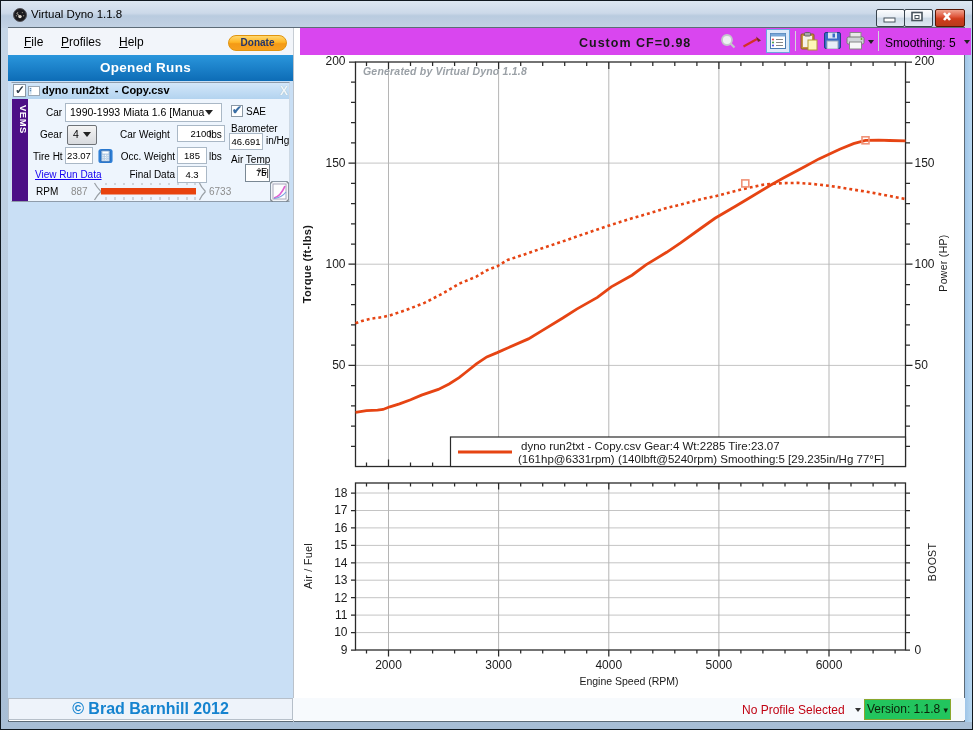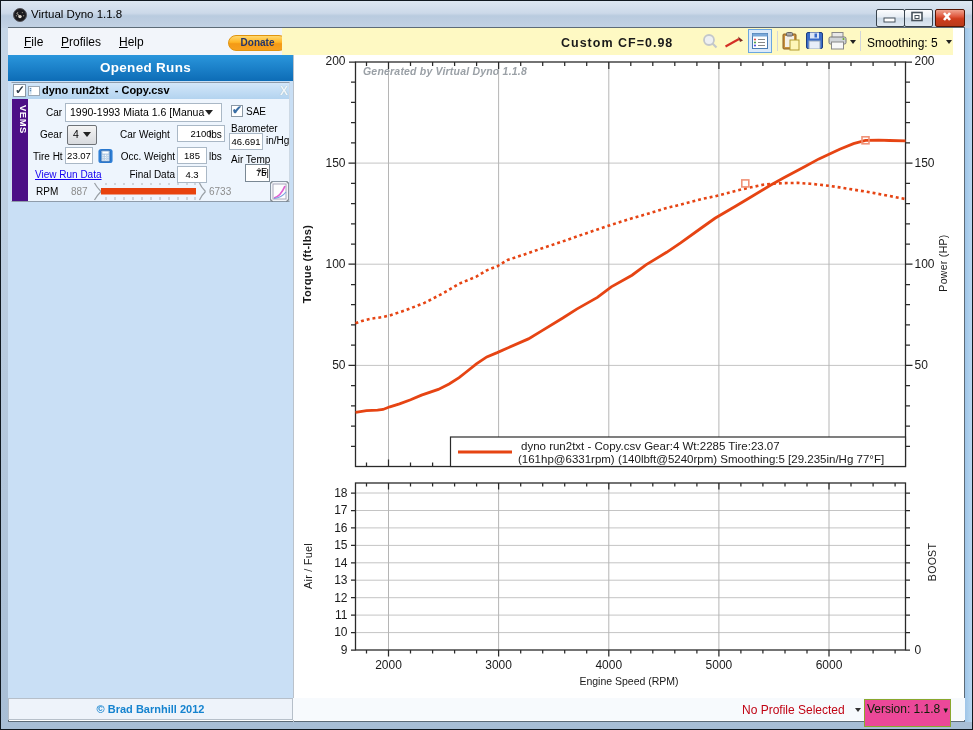--- a/index.html
+++ b/index.html
@@ -32,26 +32,26 @@
 
 .combo{position:absolute;background:#fff;border:1px solid #aab8c6;box-sizing:border-box}
 .arr{position:absolute;width:0;height:0;border-left:4px solid transparent;border-right:4px solid transparent;border-top:5px solid #222}
 #gearcombo{background:linear-gradient(#f4f4f4,#d8dade);border:1px solid #6e7277;border-radius:2px}
 
 .cb{position:absolute;background:#fff;border:1px solid #8b98a5;box-sizing:border-box}
 .check{position:absolute;font-size:12px;color:#34404c;font-weight:bold}
 #viewrun{color:#1400f0;text-decoration:underline;font-size:10px}
 .gray{color:#8c8c8c}
 
-#statusl{left:8px;top:698px;width:285px;height:22px;background:#eef3fa;border:1px solid #b6bfc9;box-sizing:border-box;text-align:center;color:#1583cf;font-weight:bold;font-size:11px;line-height:20px;}
+#statusl{left:8px;top:698px;width:285px;height:22px;background:#eef3fa;border:1px solid #b6bfc9;box-sizing:border-box;text-align:center;color:#1583cf;font-weight:bold;font-size:16px;line-height:20px;}
 #statusr{left:293px;top:698px;width:672px;height:22px;background:#f7fafd}
 #noprof{left:449px;top:5px;color:#c00414;font-size:12px}
-#verbox{left:571px;top:1px;width:87px;height:28px;background:#ec4899;border:1px solid #8aa72e;box-sizing:border-box;color:#0c2007;font-size:12px;text-align:center;line-height:19px}
-
-#rtoolbar{left:282px;top:28px;width:671px;height:27px;background:#fef9c3}
+#verbox{left:571px;top:1px;width:87px;height:21px;background:#22c55e;border:1px solid #8aa72e;box-sizing:border-box;color:#0c2007;font-size:12px;text-align:center;line-height:19px}
+
+#rtoolbar{left:300px;top:28px;width:671px;height:27px;background:#d946ef}
 #customcf{left:279px;top:8px;font-size:12.5px;font-weight:bold;color:#1a1a1a;letter-spacing:1px}
 .sep{top:3px;width:1px;height:20px;background:#d2d6da}
 #smoothing{left:585px;top:8px;font-size:12px;color:#000}
 </style></head>
 <body>
 <div class="abs" id="frame"></div>
 <div class="abs" id="titlebar"></div>
 
 <svg class="abs" style="left:13px;top:8px" width="14" height="14" viewBox="0 0 14 14">
     <circle cx="7" cy="7" r="6.5" fill="#1b1b1f" stroke="#55565c" stroke-width="1"></circle>

